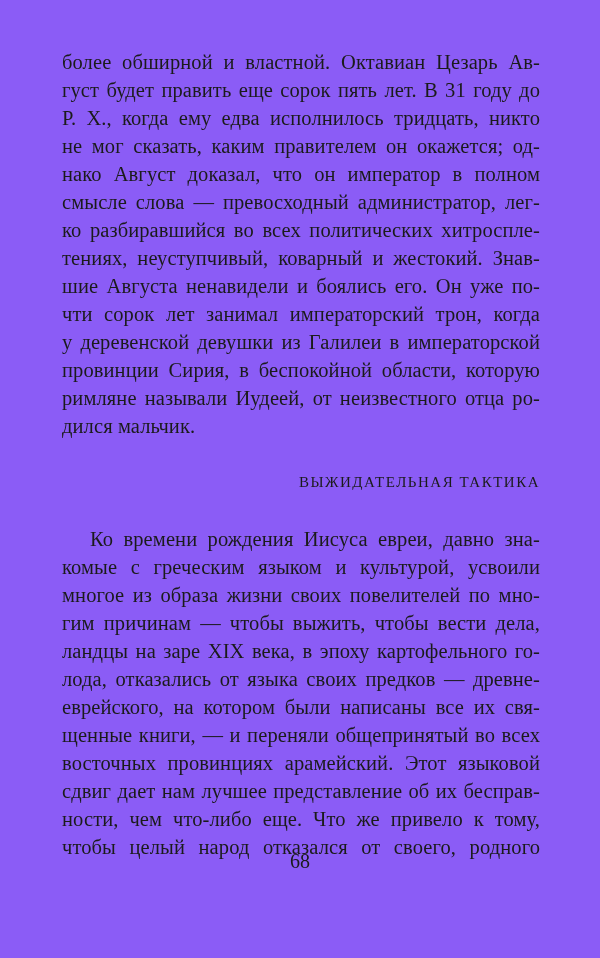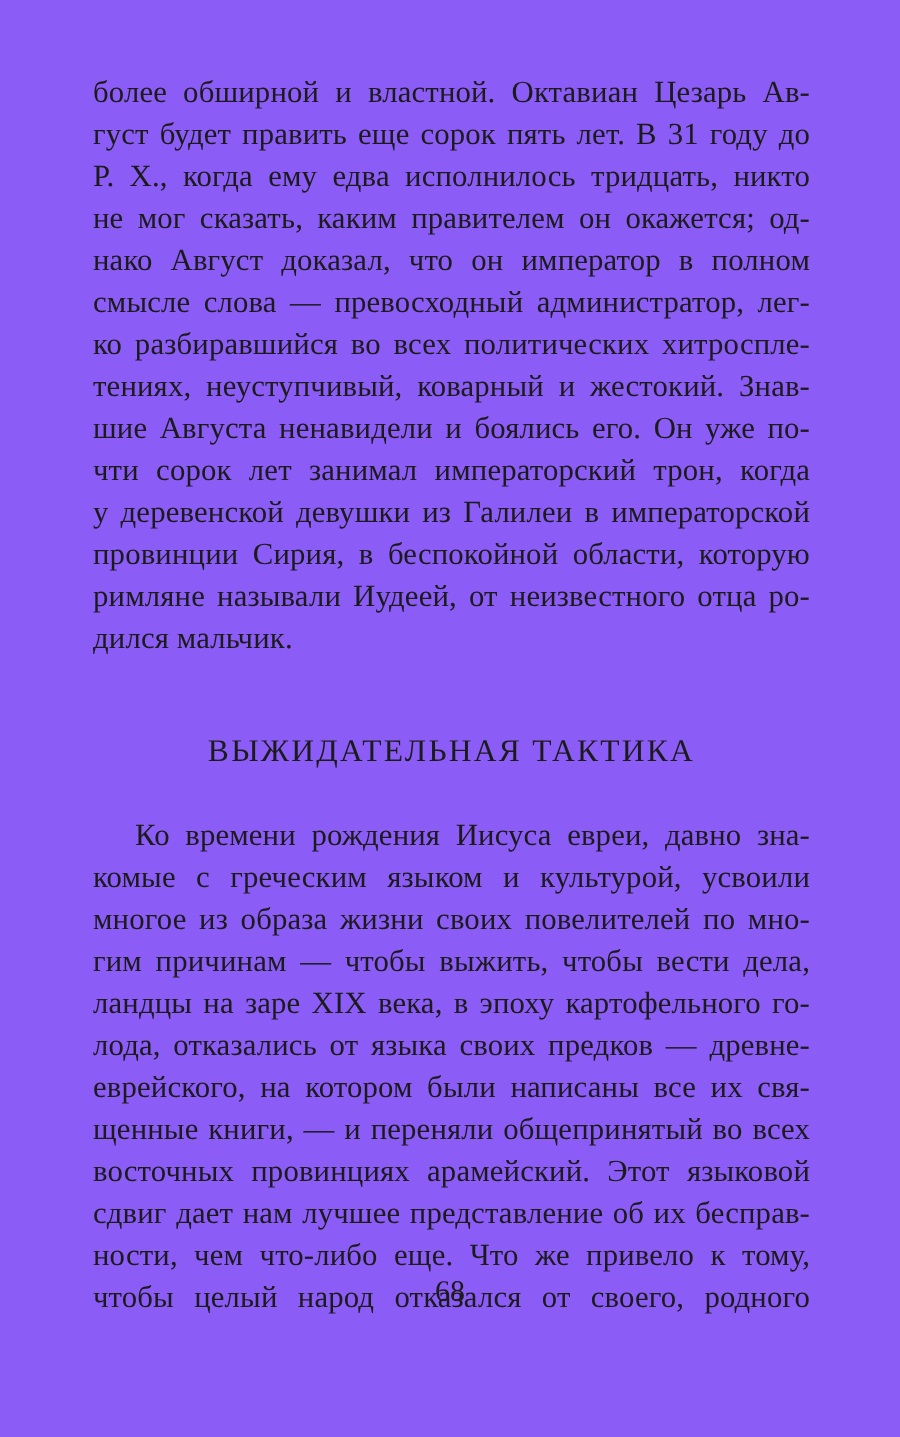--- a/index.html
+++ b/index.html
@@ -33,25 +33,25 @@
     white-space: normal;
     letter-spacing: 0.1px;
   }
   .para.end-left .line:last-child {
     text-align-last: left;
   }
   .para.indent-first .line:first-child {
     text-indent: 28px;
   }
   .heading {
-    margin: 46px 0 29px 0;
-    font-size: 21px;
+    margin: 28px 0 29px 0;
+    font-size: 15px;
     font-weight: normal;
     line-height: 28px;
-    text-align: center;
+    text-align: right;
     letter-spacing: 1.5px;
   }
   .page-number {
     position: absolute;
     left: 0;
     top: 849px;
     width: 100%;
     text-align: center;
     font-size: 20px;
     line-height: 24px;

